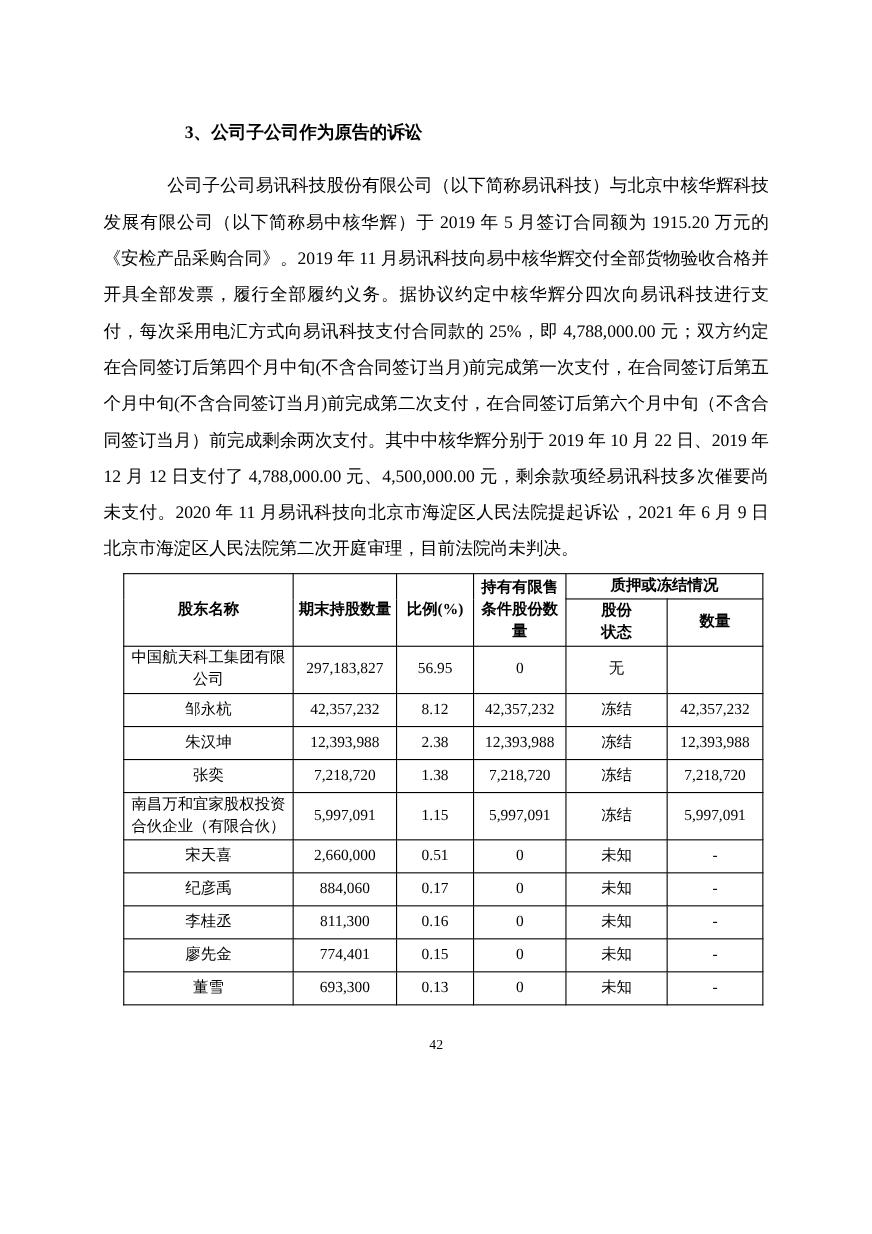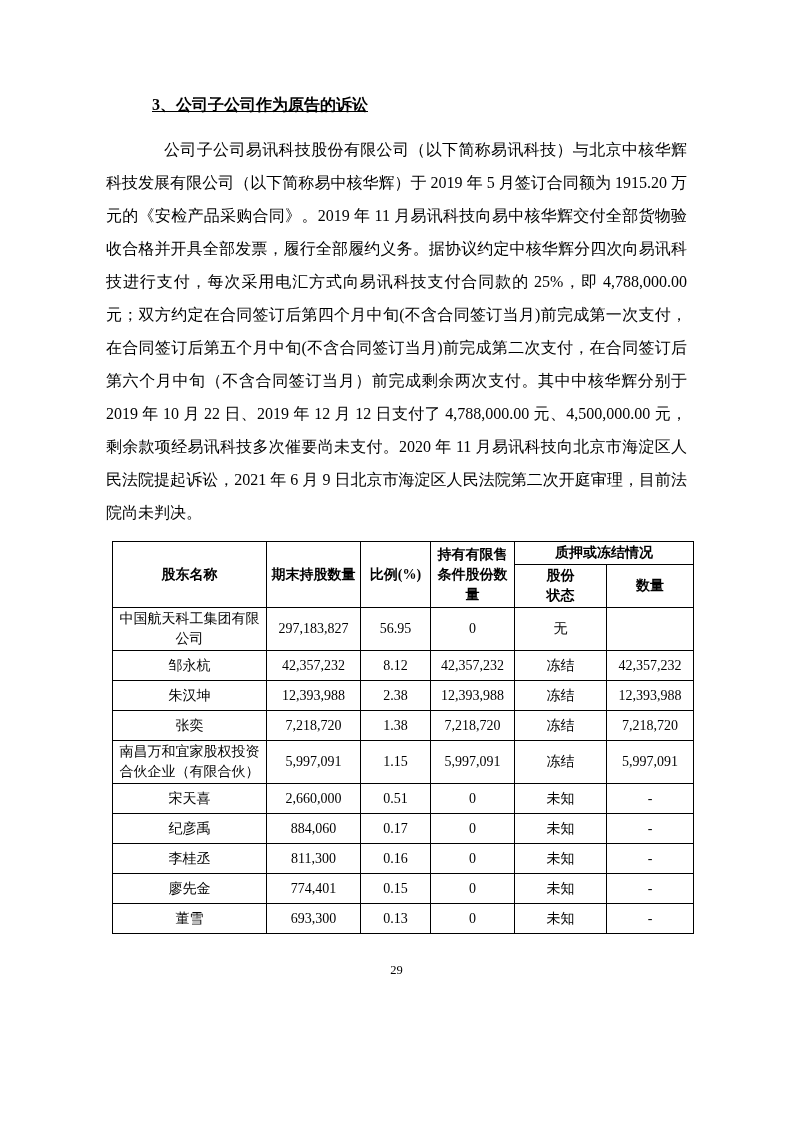--- a/index.html
+++ b/index.html
@@ -12,27 +12,26 @@
     box-sizing: border-box;
     padding: 88px 94px 0 94px;
     font-family: "Liberation Serif", "DejaVu Serif", serif;
     color: #000000;
     font-size: 16px;
   }
   .doc-heading {
     font-weight: bold;
     font-size: 16px;
     line-height: 33px;
-    margin: 0;
+    margin: 16px;
     text-indent: 58px;
-    text-decoration: underline;
   }
   .doc-heading.level-2 { text-indent: 0; }
   .para {
-    margin: 12px;
+    margin: 0;
     text-align: justify;
     line-height: 33px;
     text-indent: 58px;
   }
   .para.bold { font-weight: bold; }
   table.shareholders {
     border-collapse: collapse;
     table-layout: fixed;
     width: 581px;
     margin: 5px 0 0 18px;
@@ -171,15 +170,15 @@
           <td>董雪</td>
           <td>693,300</td>
           <td>0.13</td>
           <td>0</td>
           <td>未知</td>
           <td>-</td>
         </tr>
       </tbody>
   </table>
 
-  <div class="page-number">29</div>
+  <div class="page-number">42</div>
 
 </div>
 
 </body></html>

